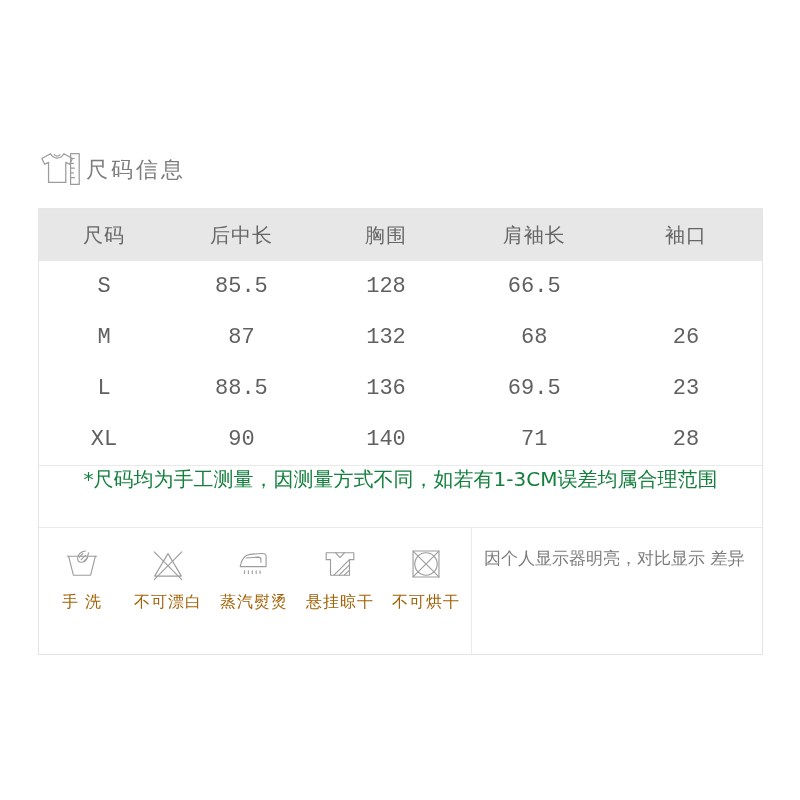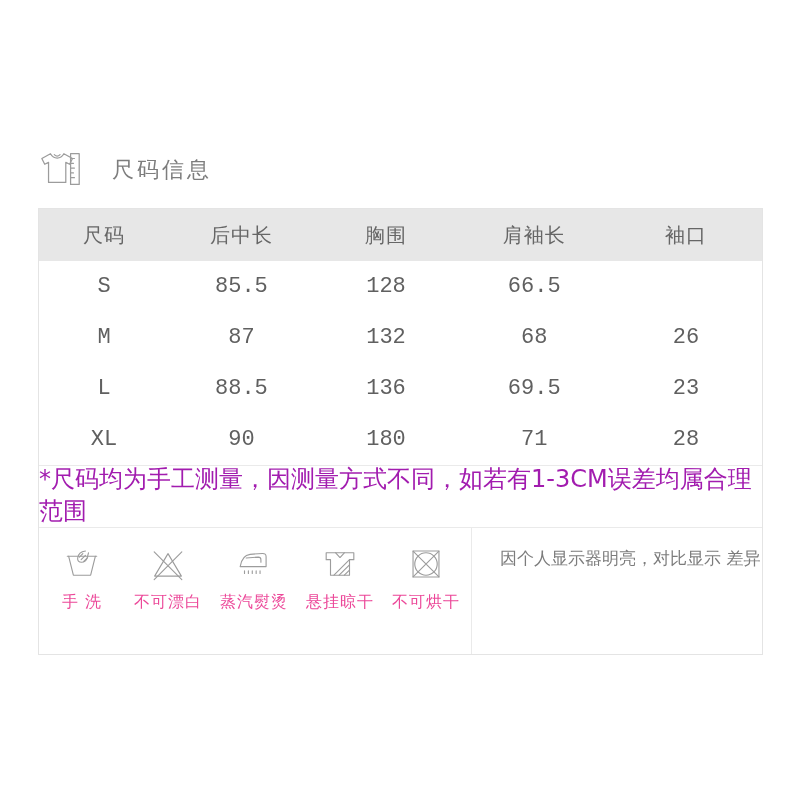--- a/index.html
+++ b/index.html
@@ -13,21 +13,21 @@
   }
   .stage {
     position: absolute;
     left: 38px;
     top: 148px;
     width: 725px;
   }
   .title-bar {
     display: flex;
     align-items: center;
-    gap: 28px;
+    gap: 2px;
     height: 44px;
     margin-bottom: 16px;
   }
   .title-bar svg { display: block; }
   .section-title {
     font-size: 22px;
     letter-spacing: 3px;
     color: #7d7d7d;
   }
   .panel {
@@ -50,24 +50,24 @@
   }
   .trow {
     height: 51px;
     font-size: 22px;
     color: #606060;
   }
   .disclaimer-row {
     border-top: 1px solid #eaeaea;
     height: 61px;
     display: flex;
-    align-items: flex-end;
+    align-items: flex-start;
     justify-content: center;
-    font-size: 24px;
-    color: #a21caf;
+    font-size: 20px;
+    color: #15803d;
   }
   .care-section {
     border-top: 1px solid #eaeaea;
     display: flex;
     height: 126px;
   }
   .care-left {
     width: 432px;
     display: flex;
     padding-top: 17px;
@@ -76,28 +76,28 @@
   .care-item {
     width: 86px;
     display: flex;
     flex-direction: column;
     align-items: center;
   }
   .care-item svg { width: 38px; height: 38px; display: block; }
   .care-label {
     margin-top: 9px;
     font-size: 16px;
-    color: #ec4899;
+    color: #a16207;
     letter-spacing: 1px;
     white-space: nowrap;
   }
   .care-right {
     flex: 1;
     border-left: 1px solid #eaeaea;
-    padding: 15px 0 0 28px;
+    padding: 15px 0 0 12px;
     box-sizing: border-box;
     font-size: 17px;
     line-height: 30px;
     color: #7c7c7c;
   }
   .icon-stroke {
     fill: none;
     stroke: #9c9c9c;
     stroke-width: 1.3;
     stroke-linecap: round;
@@ -150,21 +150,21 @@
       <div>L</div>
       <div>88.5</div>
       <div>136</div>
       <div>69.5</div>
       <div>23</div>
     </div>
 
     <div class="grid-row trow">
       <div>XL</div>
       <div>90</div>
-      <div>180</div>
+      <div>140</div>
       <div>71</div>
       <div>28</div>
     </div>
 
     <div class="disclaimer-row">
       <span>*尺码均为手工测量，因测量方式不同，如若有1-3CM误差均属合理范围</span>
     </div>
 
     <div class="care-section">
       <div class="care-left">

